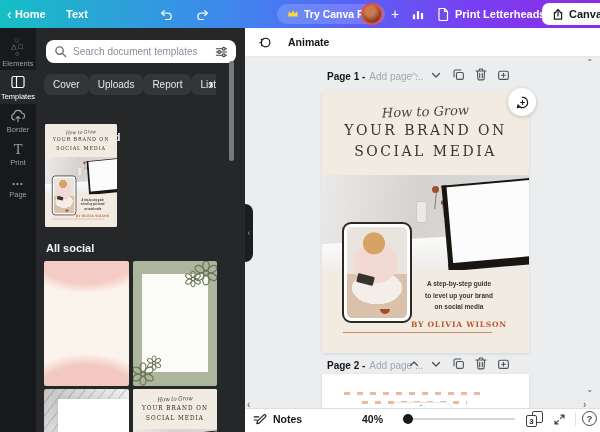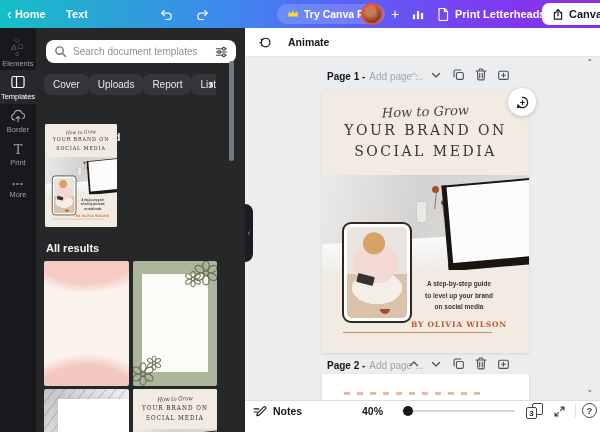--- a/index.html
+++ b/index.html
@@ -83,21 +83,21 @@
     background:#fff; box-shadow:0 1px 4px rgba(0,0,0,.20); display:flex; align-items:center;
     justify-content:center; }
   .sarr { position:absolute; color:#7b8085; font-size:10px; font-weight:700; line-height:1; }
   .notch { position:absolute; left:145px; top:374px; width:62px; height:10px; background:#fff;
     border:1px solid #e4e6e9; border-bottom:none; border-radius:7px 7px 0 0; color:#5f6368;
     font-size:8px; text-align:center; line-height:10px; }
   .p2-dash { position:absolute; height:3px; opacity:.75; filter:blur(.4px);
     background:repeating-linear-gradient(90deg,#e0a47d 0 6px, rgba(0,0,0,0) 6px 13px); }
 
   
-  #bottombar { position:absolute; left:0; bottom:0; right:0; height:32px; background:#fff;
+  #bottombar { position:absolute; left:0; bottom:0; right:0; height:24px; background:#fff;
     border-top:1px solid #dcdfe2; }
   #bottombar .txt { position:absolute; top:0; height:20px; display:flex; align-items:center;
     font-size:10.5px; color:#15181c; }
   .slider-track { position:absolute; left:157px; top:9px; width:113px; height:2px; background:#d5d8db;
     border-radius:1px; }
   .slider-dot { position:absolute; left:158px; top:5px; width:10px; height:10px; border-radius:50%;
     background:#17191c; }
   .pagesbox { position:absolute; left:281px; top:2px; width:17px; height:16px; }
   .pb-back { position:absolute; right:0; top:0; width:11px; height:12px;
     border:1.2px solid #3c4043; border-radius:2px; }
@@ -222,21 +222,21 @@
           <path d="M9 14.5 V8.8 M6.8 10.8 L9 8.6 L11.2 10.8"></path>
         </svg>
       <span class="rail-label">Border</span>
     </div>
     <div class="rail-item">
       <span style="font-family:'DejaVu Serif',serif;font-size:13px;line-height:12px;">T</span>
       <span class="rail-label">Print</span>
     </div>
     <div class="rail-item">
       <span style="font-size:8px;letter-spacing:1px;line-height:8px;">•••</span>
-      <span class="rail-label">More</span>
+      <span class="rail-label">Page</span>
     </div>
   </nav>
 
   <aside id="panel">
     <div class="search">
       <svg width="13" height="13" viewBox="0 0 14 14" fill="none" stroke="#6d727a" stroke-width="1.5">
           <circle cx="6" cy="6" r="4"></circle>
           <path d="M9.2 9.2 L12.5 12.5" stroke-linecap="round"></path>
         </svg>
       <input placeholder="Search document templates" style="">
@@ -286,21 +286,21 @@
         </div>
         <div class="d-card">
             <div class="d-pic">
               <div class="d-laptop"></div>
               <div class="d-bowl"></div>
             </div>
           </div>
       </div>
     </div>
 
-    <div class="sec-head" style="top:214px;">All results</div>
+    <div class="sec-head" style="top:214px;">All social</div>
 
     <div class="thumb t-pink" style="left:8px;top:233px;width:85px;height:125px;"></div>
 
     <div class="thumb t-green" style="left:97px;top:233px;width:84px;height:125px;">
       <div class="inner"></div>
       <svg style="right:-4px;top:-3px;" width="30" height="30" viewBox="0 0 24 24">
           <g fill="none" stroke="#6a7455" stroke-width="1">
             <circle cx="12" cy="12" r="2.2"></circle>
             <ellipse cx="12" cy="6.5" rx="2.6" ry="4"></ellipse>
             <ellipse cx="17" cy="9" rx="2.6" ry="4" transform="rotate(60 17 9)"></ellipse>

